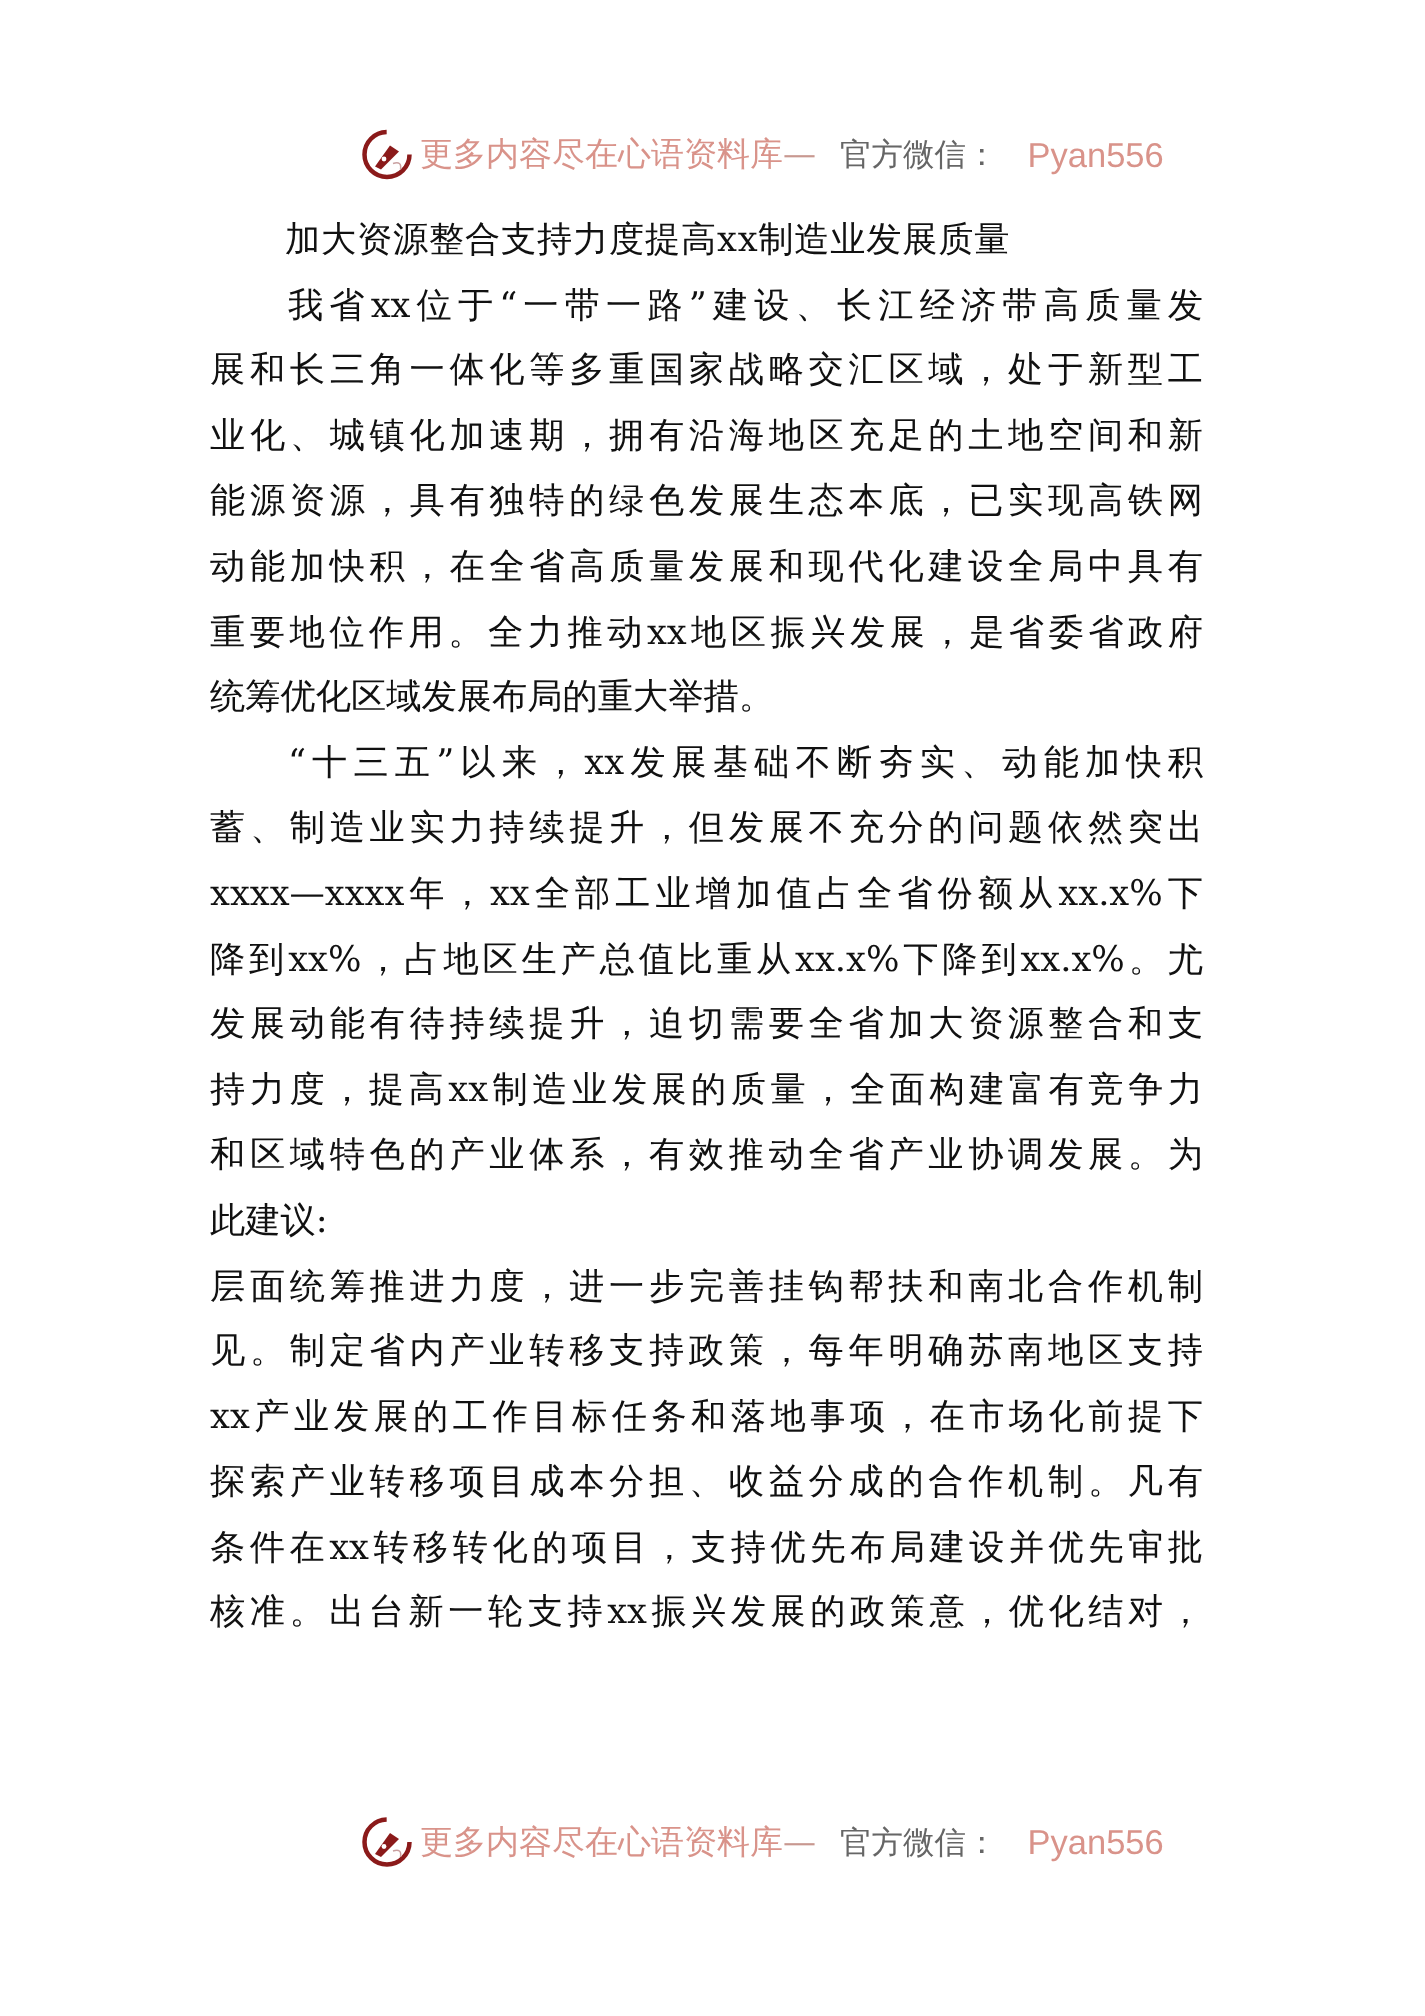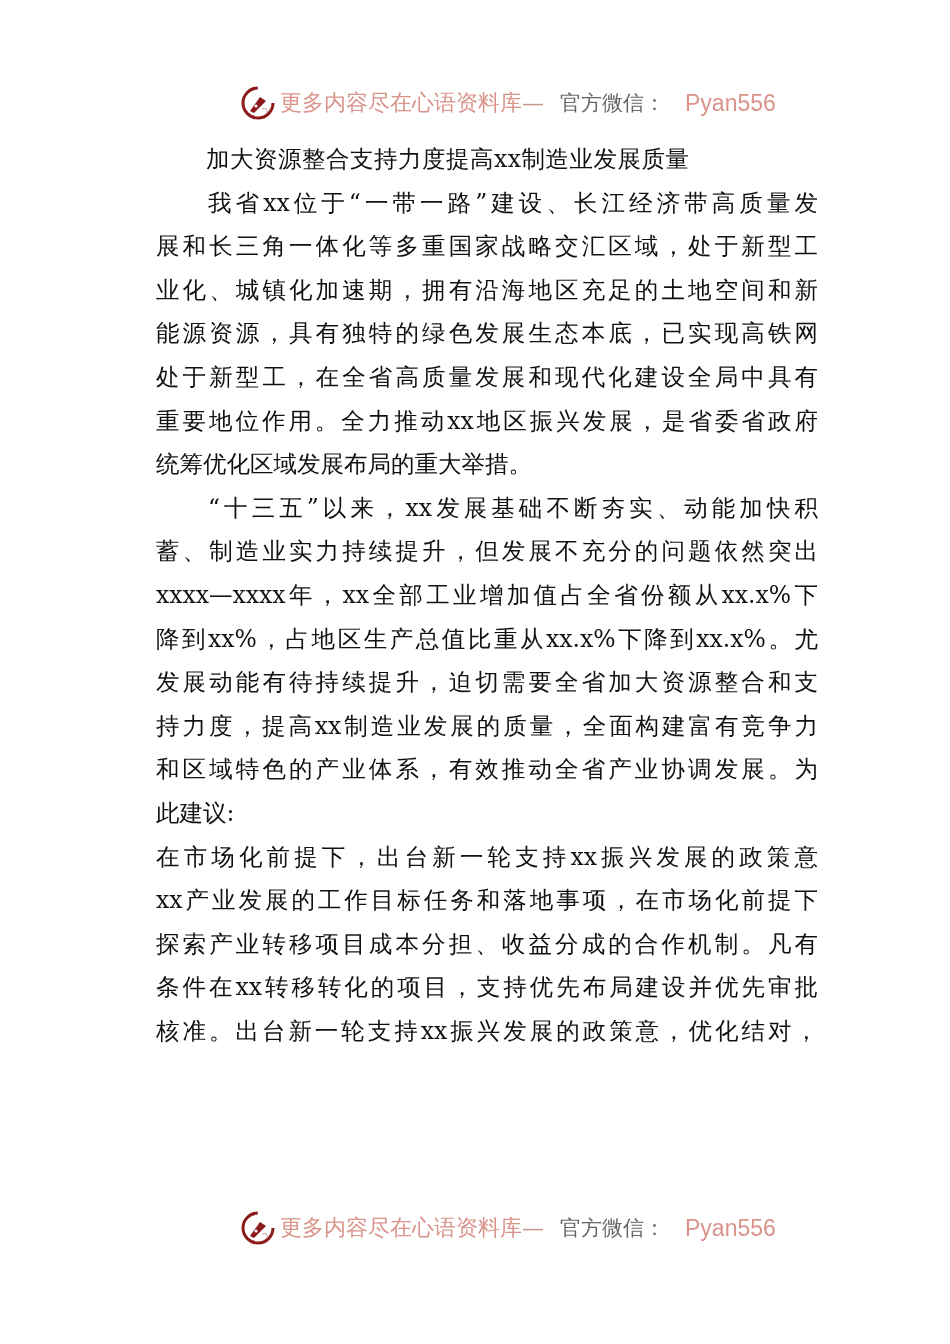--- a/index.html
+++ b/index.html
@@ -6,21 +6,21 @@
   body { width: 950px; height: 1344px; position: relative; overflow: hidden;
          font-family: "DejaVu Serif", "Liberation Serif", serif; color: #111; }
   .watermark { position: absolute; left: 240px; height: 40px; display: flex; align-items: center; }
   .watermark.top { top: 83px; }
   .watermark.bottom { top: 1208px; }
   .wm-logo { width: 36px; height: 36px; margin-right: 4px; }
   .wm-text { font-family: "DejaVu Serif", serif; font-size: 22px; color: #d9938a; letter-spacing: 0px; white-space: nowrap; }
   .wm-dash { color: #c89890; font-size: 22px; }
   .wm-label { font-family: "DejaVu Sans", sans-serif; color: #666; font-size: 21px; margin-left: 16px; white-space: nowrap; }
   .wm-id { font-family: "Liberation Sans", sans-serif; color: #d9938a; font-size: 23px; margin-left: 20px; }
-  .doc { position: absolute; left: 156px; top: 138px; width: 662px; }
+  .doc { position: absolute; left: 140px; top: 138px; width: 662px; }
   .line { height: 43.6px; line-height: 43.6px; font-size: 23.5px; text-align: justify; text-align-last: justify; white-space: nowrap; overflow: visible; }
   .line.last { text-align-last: left; }
   .line.title { padding-left: 50px; text-align-last: left; letter-spacing: 0.5px; }
   .line.indent { padding-left: 52px; }
 </style>
 </head>
 <body>
 
 <div class="watermark top">
   <svg class="wm-logo" viewBox="0 0 36 36">
@@ -34,32 +34,33 @@
   <span class="wm-label">官方微信：</span>
   <span class="wm-id">Pyan556</span>
 </div>
 
 <div class="doc">
   <div class="line title">加大资源整合支持力度提高xx制造业发展质量</div>
   <div class="line indent">我省xx位于“一带一路”建设、长江经济带高质量发</div>
   <div class="line">展和长三角一体化等多重国家战略交汇区域，处于新型工</div>
   <div class="line">业化、城镇化加速期，拥有沿海地区充足的土地空间和新</div>
   <div class="line">能源资源，具有独特的绿色发展生态本底，已实现高铁网</div>
-  <div class="line">处于新型工，在全省高质量发展和现代化建设全局中具有</div>
+  <div class="line">动能加快积，在全省高质量发展和现代化建设全局中具有</div>
   <div class="line">重要地位作用。全力推动xx地区振兴发展，是省委省政府</div>
   <div class="line last">统筹优化区域发展布局的重大举措。</div>
   <div class="line indent">“十三五”以来，xx发展基础不断夯实、动能加快积</div>
   <div class="line">蓄、制造业实力持续提升，但发展不充分的问题依然突出</div>
   <div class="line">xxxx—xxxx年，xx全部工业增加值占全省份额从xx.x%下</div>
   <div class="line">降到xx%，占地区生产总值比重从xx.x%下降到xx.x%。尤</div>
   <div class="line">发展动能有待持续提升，迫切需要全省加大资源整合和支</div>
   <div class="line">持力度，提高xx制造业发展的质量，全面构建富有竞争力</div>
   <div class="line">和区域特色的产业体系，有效推动全省产业协调发展。为</div>
   <div class="line last">此建议:</div>
-  <div class="line">在市场化前提下，出台新一轮支持xx振兴发展的政策意</div>
+  <div class="line">层面统筹推进力度，进一步完善挂钩帮扶和南北合作机制</div>
+  <div class="line">见。制定省内产业转移支持政策，每年明确苏南地区支持</div>
   <div class="line">xx产业发展的工作目标任务和落地事项，在市场化前提下</div>
   <div class="line">探索产业转移项目成本分担、收益分成的合作机制。凡有</div>
   <div class="line">条件在xx转移转化的项目，支持优先布局建设并优先审批</div>
   <div class="line">核准。出台新一轮支持xx振兴发展的政策意，优化结对，</div>
 </div>
 
 <div class="watermark bottom">
   <svg class="wm-logo" viewBox="0 0 36 36">
     <circle cx="18" cy="18" r="15" fill="none" stroke="#8b1a1a" stroke-width="3" stroke-dasharray="70 30"></circle>
     <path d="M10 26 L20 12 L26 16 L14 28 Z" fill="#8b1a1a"></path>

